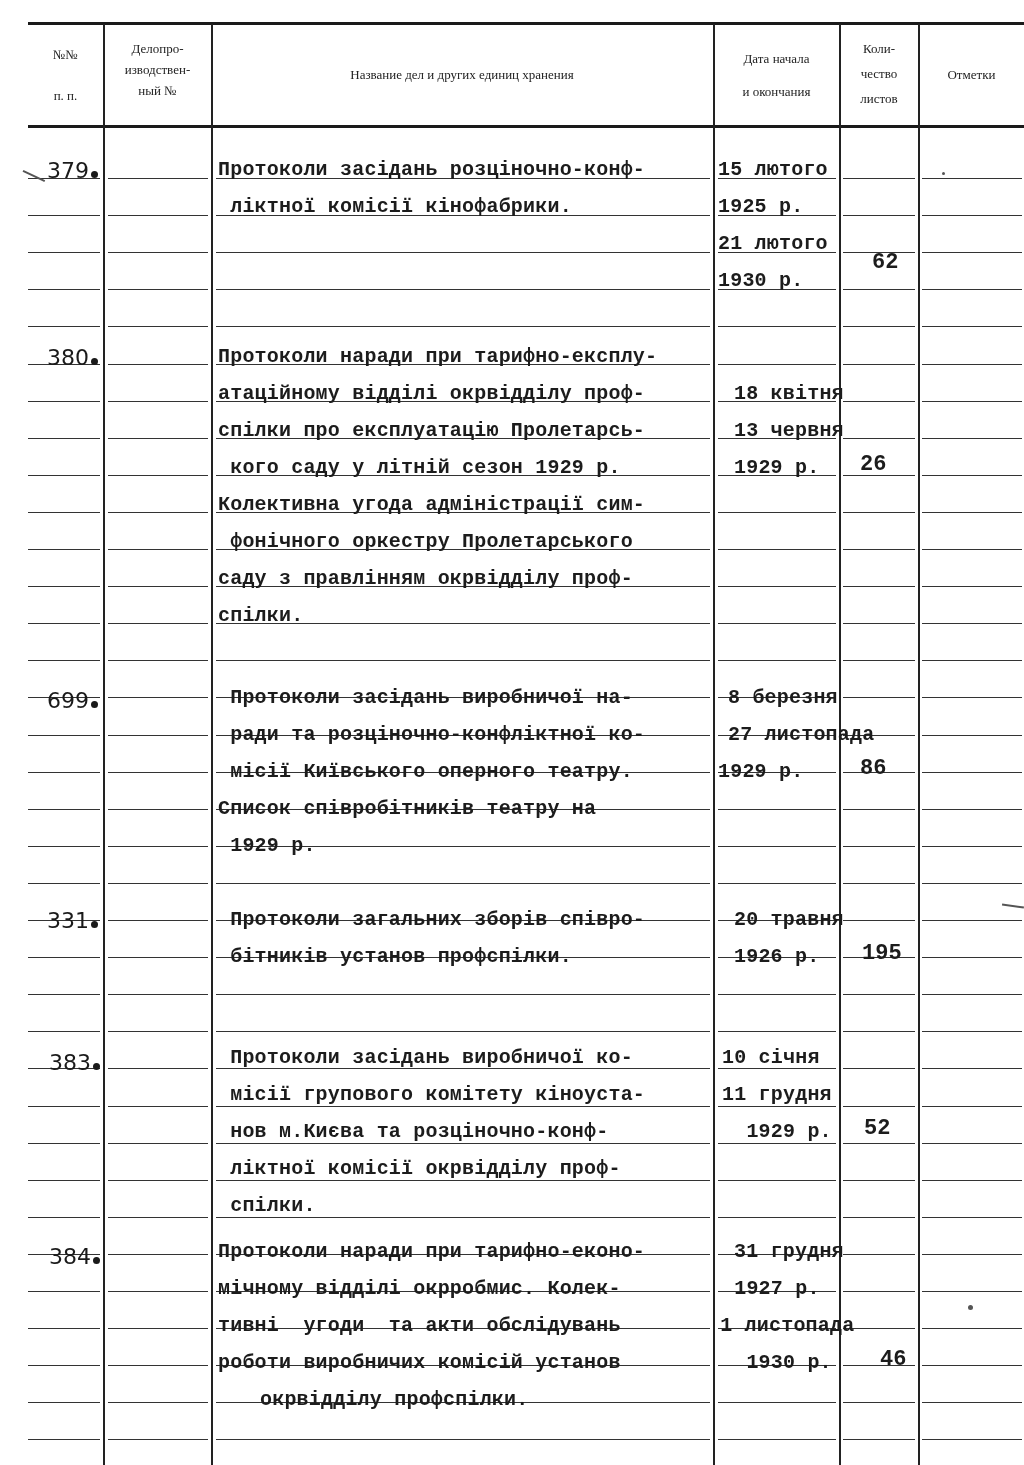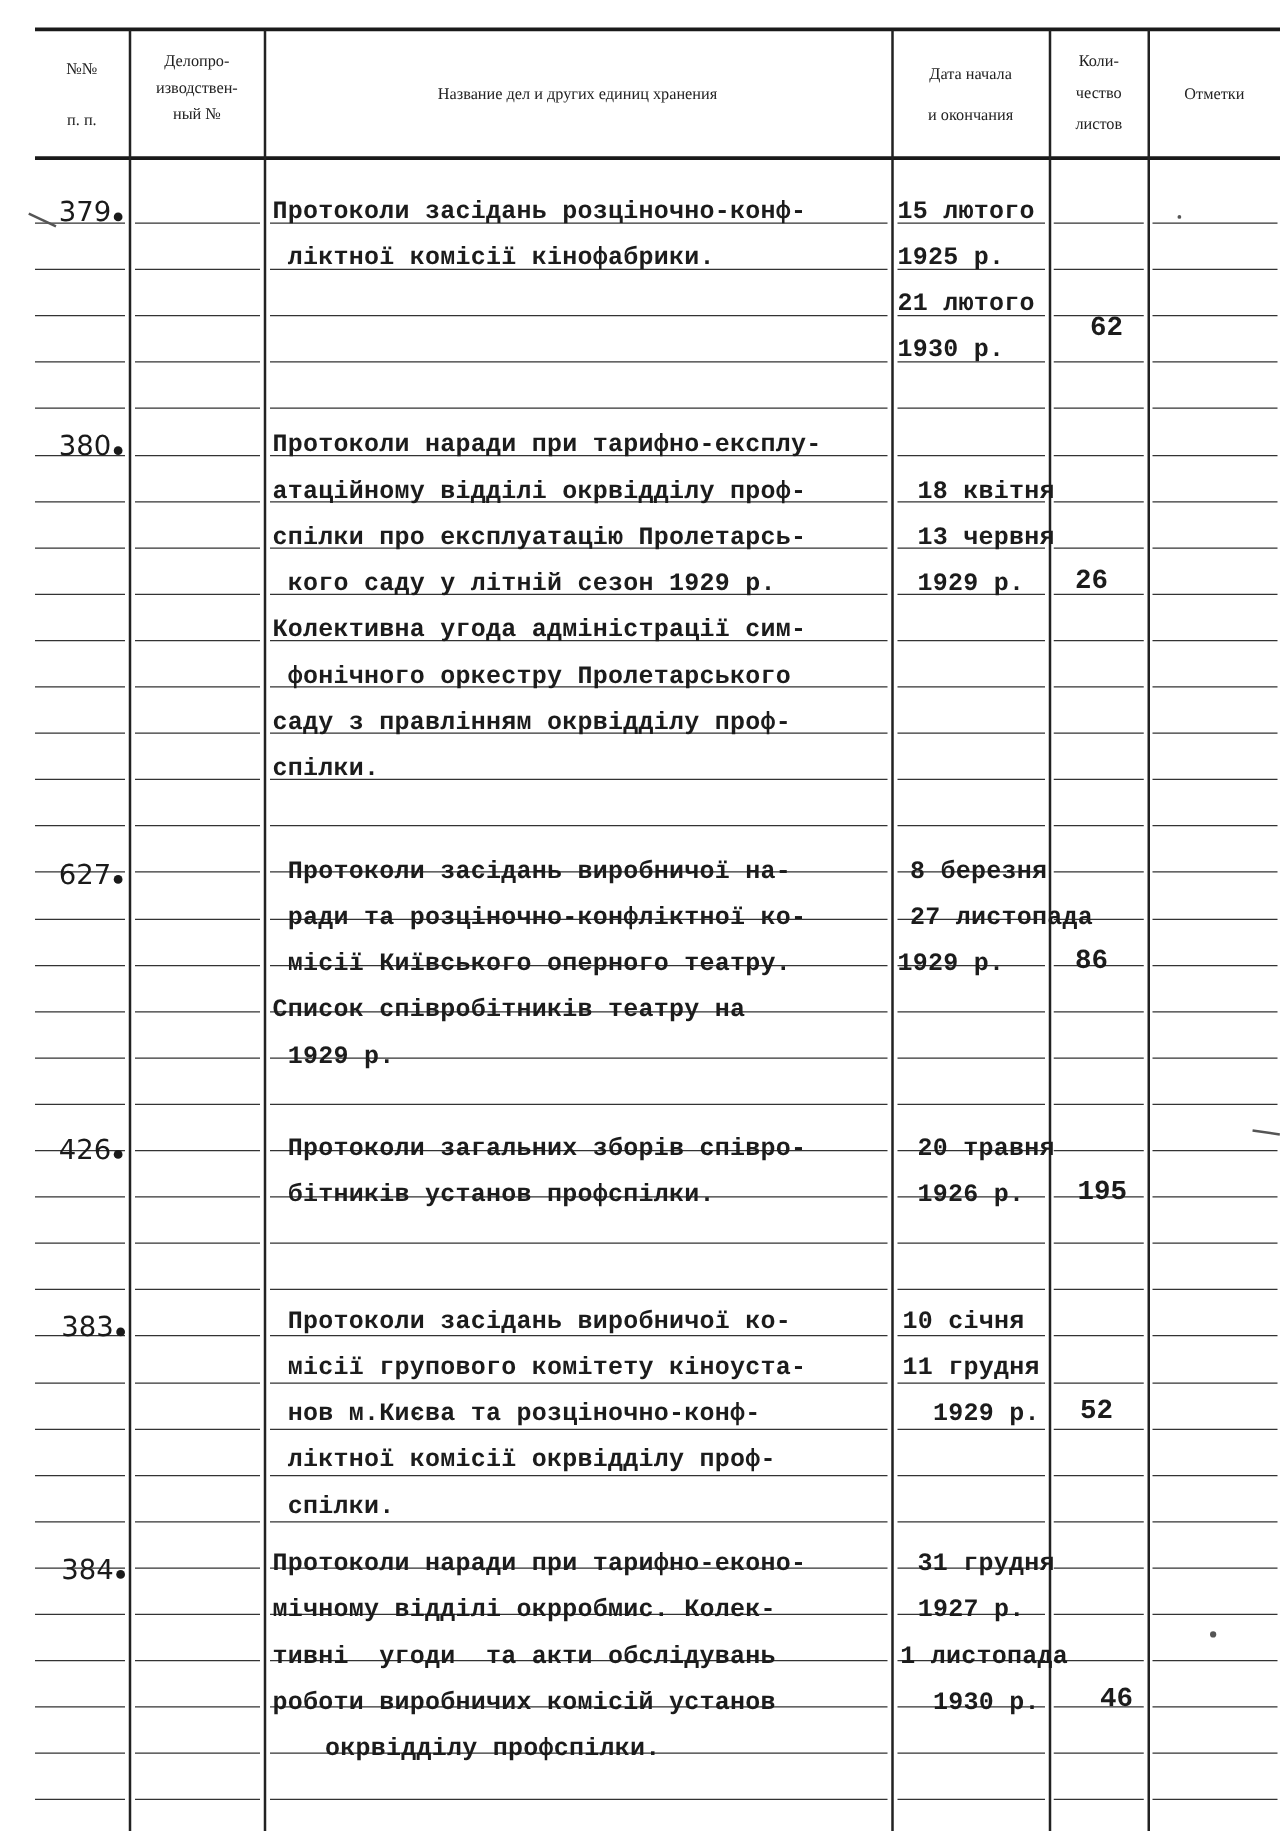--- a/index.html
+++ b/index.html
@@ -281,34 +281,34 @@
   <div class="tw" style="left:218px; top:530px;"> фонічного оркестру Пролетарського</div>
   <div class="tw" style="left:218px; top:567px;">саду з правлінням окрвідділу проф-</div>
   <div class="tw" style="left:218px; top:604px;">спілки.</div>
   <div class="tw" style="left:734px; top:382px;">18 квітня</div>
   <div class="tw" style="left:734px; top:419px;">13 червня</div>
   <div class="tw" style="left:734px; top:456px;">1929 р.</div>
   <div class="cnt" style="left:860px; top:452px;">26</div>
 </div>
 
 <div>
-  <div class="num" style="left:47px; top:688px;">627</div>
+  <div class="num" style="left:47px; top:688px;">699</div>
   <div class="tw" style="left:218px; top:686px;"> Протоколи засідань виробничої на-</div>
   <div class="tw" style="left:218px; top:723px;"> ради та розціночно-конфліктної ко-</div>
   <div class="tw" style="left:218px; top:760px;"> місії Київського оперного театру.</div>
   <div class="tw" style="left:218px; top:797px;">Список співробітників театру на</div>
   <div class="tw" style="left:218px; top:834px;"> 1929 р.</div>
   <div class="tw" style="left:728px; top:686px;">8 березня</div>
   <div class="tw" style="left:728px; top:723px;">27 листопада</div>
   <div class="tw" style="left:718px; top:760px;">1929 р.</div>
   <div class="cnt" style="left:860px; top:756px;">86</div>
 </div>
 
 <div>
-  <div class="num" style="left:47px; top:908px;">426</div>
+  <div class="num" style="left:47px; top:908px;">331</div>
   <div class="tw" style="left:218px; top:908px;"> Протоколи загальних зборів співро-</div>
   <div class="tw" style="left:218px; top:945px;"> бітників установ профспілки.</div>
   <div class="tw" style="left:734px; top:908px;">20 травня</div>
   <div class="tw" style="left:734px; top:945px;">1926 р.</div>
   <div class="cnt" style="left:862px; top:941px;">195</div>
 </div>
 
 <div>
   <div class="num" style="left:49px; top:1050px;">383</div>
   <div class="tw" style="left:218px; top:1046px;"> Протоколи засідань виробничої ко-</div>

